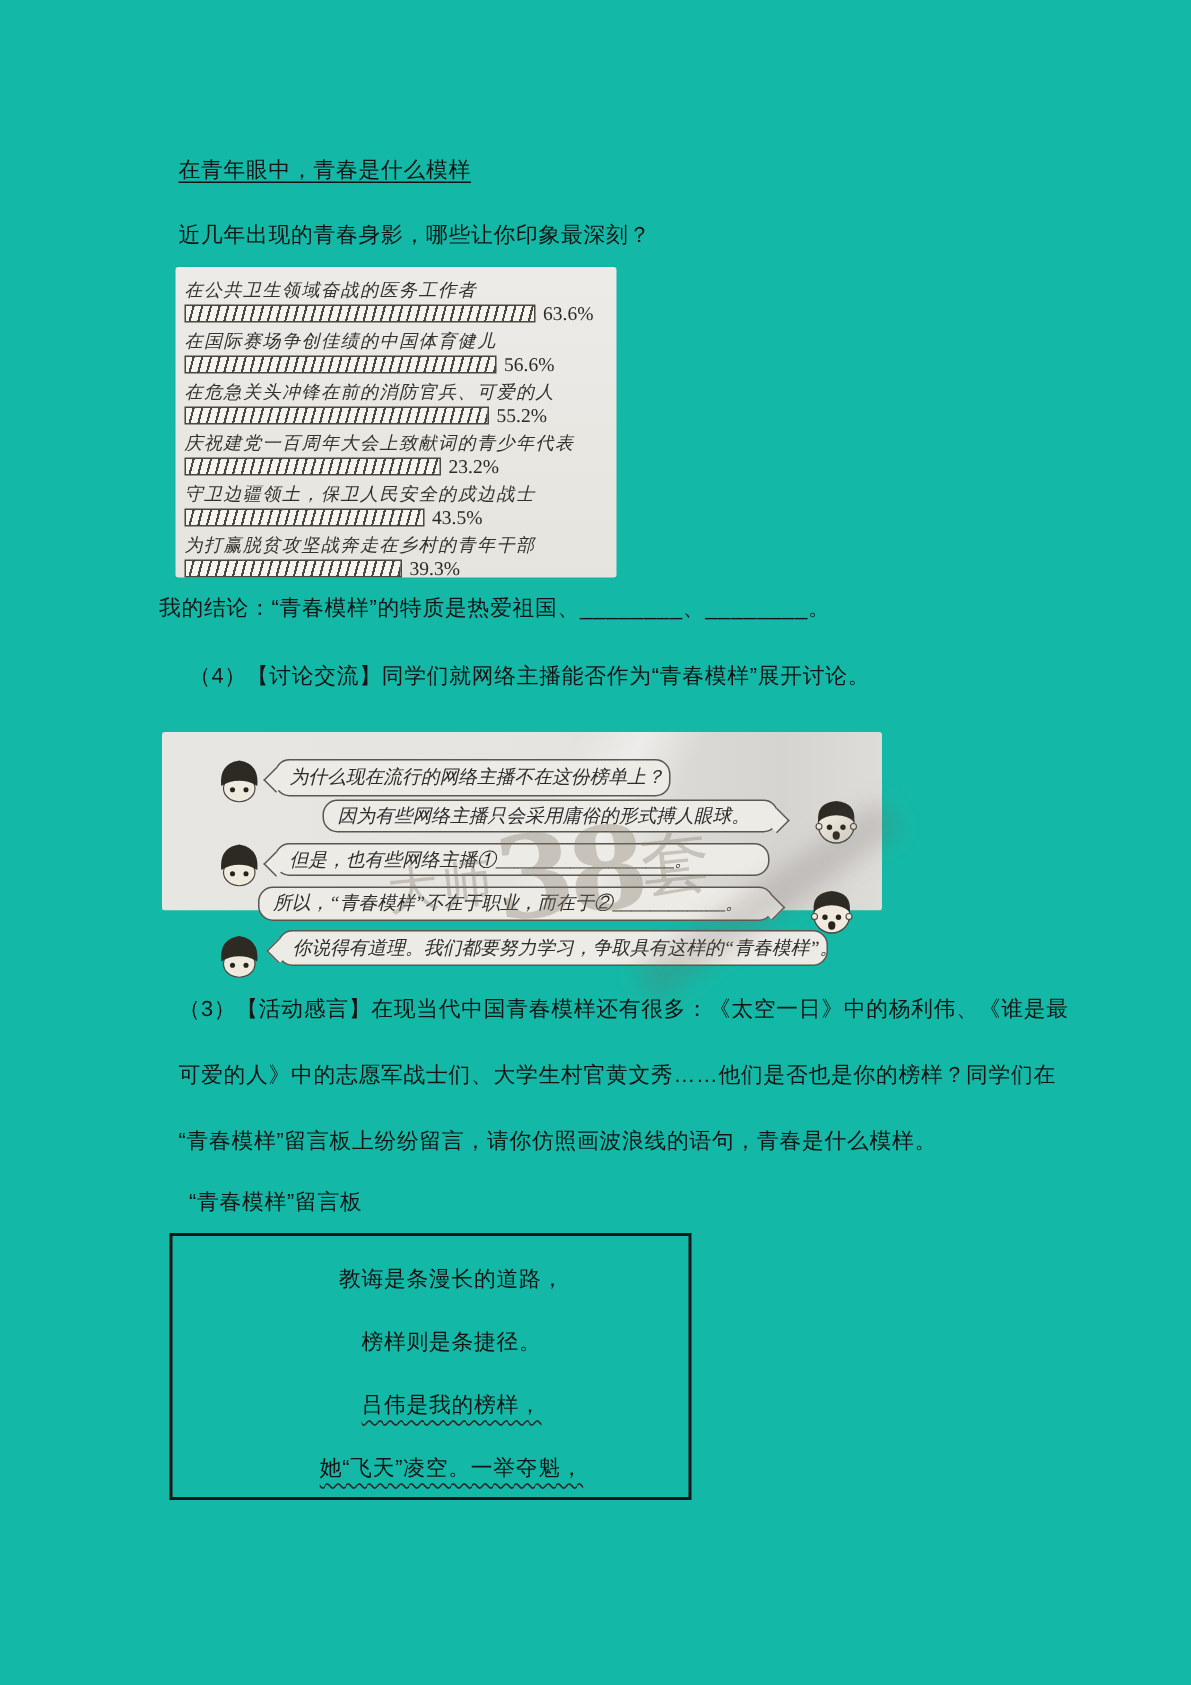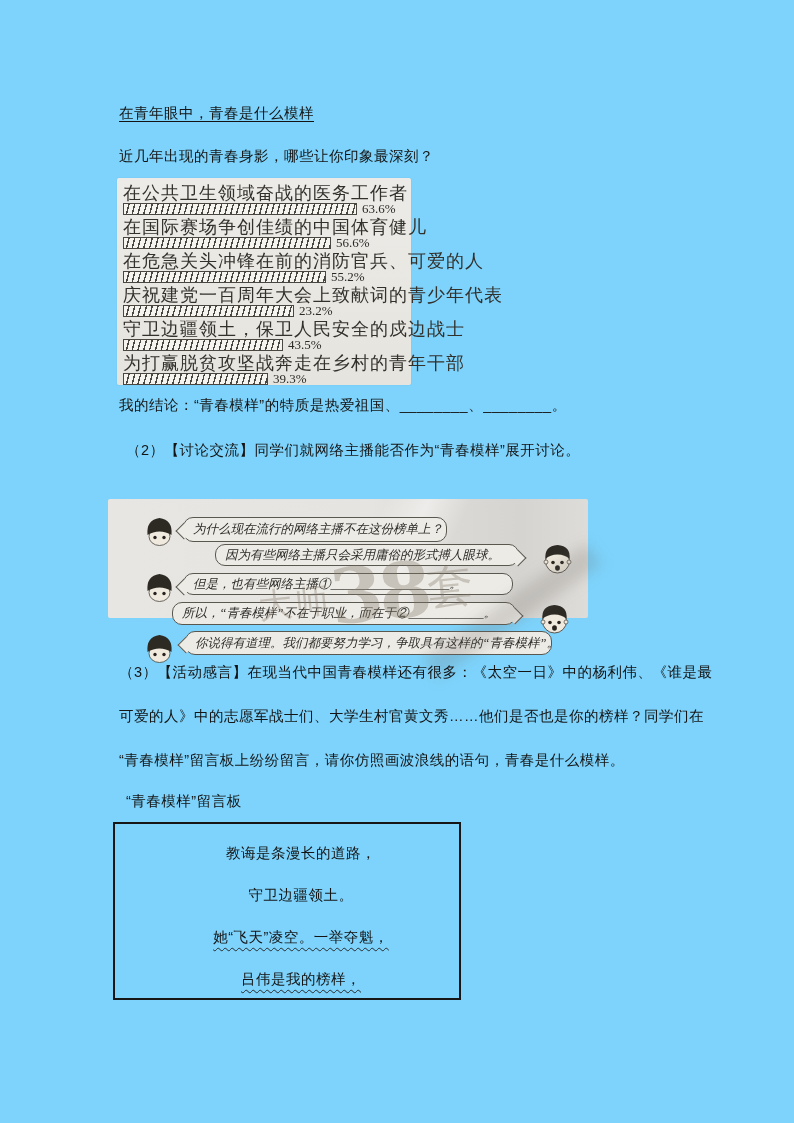--- a/index.html
+++ b/index.html
@@ -1,52 +1,52 @@
 <!DOCTYPE html>
 <html><head>
 <meta charset="utf-8">
 <style>
   html,body{margin:0;padding:0;background:#ffffff;}
   .page{
-    position:relative;width:794px;height:1123px;background:#7dd3fc;overflow:hidden;
+    position:relative;width:794px;height:1123px;background:#14b8a6;overflow:hidden;
     font-family:"Liberation Sans","DejaVu Sans",sans-serif;color:#141414;
     font-size:14.5px;
   }
   .abs{position:absolute;}
   .title{left:119px;top:104px;text-decoration:underline;text-underline-offset:3px;letter-spacing:.5px;}
   .question{left:119px;top:147px;letter-spacing:.5px;}
 
   
   .chart-photo{
     left:117px;top:178px;width:294px;height:207px;
     background:linear-gradient(180deg,#edebe7 0%,#e9e7e2 55%,#e6e4df 100%);
     border-radius:2px;box-shadow:0 0 0 1px rgba(0,0,0,0.02);
   }
   .c-rows{position:absolute;left:6px;top:7px;right:4px;}
   .c-row{margin-bottom:3px;}
   .c-label{
-    font-family:"Liberation Serif","DejaVu Serif",serif;
-    font-size:18px;letter-spacing:1px;color:#33312c;line-height:16px;white-space:nowrap;
+    font-family:"Liberation Serif","DejaVu Serif",serif;font-style:italic;
+    font-size:12px;letter-spacing:1px;color:#33312c;line-height:16px;white-space:nowrap;
   }
   .c-barline{display:flex;align-items:center;height:14px;margin-top:1px;}
   .c-bar{
     height:12px;border:1px solid #4a4741;box-sizing:border-box;
     background:repeating-linear-gradient(105deg,#f6f4ef 0px,#f6f4ef 4.2px,#4a4741 4.2px,#4a4741 5.6px);
   }
   .c-val{
     font-family:"Liberation Serif","DejaVu Serif",serif;font-size:13px;color:#2c2a26;
     margin-left:5px;white-space:nowrap;
   }
 
-  .conclusion{left:119px;top:396px;letter-spacing:.5px;}
+  .conclusion{left:106px;top:396px;letter-spacing:.5px;}
   .item2{left:126px;top:441px;letter-spacing:.5px;}
 
   
   .dialog-photo{
-    left:108px;top:499px;width:480px;height:119px;border-radius:2px;
+    left:108px;top:488px;width:480px;height:119px;border-radius:2px;
     background:
       linear-gradient(115deg,rgba(255,255,255,0) 52%,rgba(255,255,255,0.45) 60%,rgba(255,255,255,0) 68%),
       linear-gradient(to right,#e8e6e2 0%,#e6e4e0 55%,#dbd9d5 72%,#d6d4d0 86%,#dedcd8 100%);
   }
   .dialog-photo::after{ 
     content:"";position:absolute;right:-24px;bottom:-6px;width:200px;height:26px;
     background:rgba(110,106,98,0.22);transform:rotate(-35deg);filter:blur(7px);
   }
   .watermark{
     position:absolute;left:150px;top:58px;transform:rotate(-6deg);
@@ -141,21 +141,21 @@
           <div class="c-label">为打赢脱贫攻坚战奔走在乡村的青年干部</div>
           <div class="c-barline">
             <div class="c-bar" style="width: 145px;"></div>
             <span class="c-val">39.3%</span>
           </div>
         </div>
       </div>
   </div>
 
   <div class="abs conclusion">我的结论：“青春模样”的特质是热爱祖国、________、________。</div>
-  <div class="abs item2">（2）【讨论交流】同学们就网络主播能否作为“青春模样”展开讨论。</div>
+  <div class="abs item2">（4）【讨论交流】同学们就网络主播能否作为“青春模样”展开讨论。</div>
 
   <div class="abs dialog-photo">
 
     <span class="avatar g1">
       <svg viewBox="0 0 31 33" width="31" height="33">
         <ellipse cx="15.5" cy="22.5" rx="10.5" ry="9" fill="#f0e9dd" stroke="#4a463f" stroke-width="0.8"></ellipse>
         <path d="M3.5,21 Q2,6 15.5,4 Q29,6 27.5,21 Q22,17.5 15.5,17.5 Q9,17.5 3.5,21 Z" fill="#2d2a24"></path>
         <circle cx="11" cy="23.5" r="1.7" fill="#26231e"></circle>
         <circle cx="20" cy="23.5" r="1.7" fill="#26231e"></circle>
       </svg>
@@ -213,18 +213,18 @@
   </div>
 
   <div class="abs p3l1">（3）【活动感言】在现当代中国青春模样还有很多：《太空一日》中的杨利伟、《谁是最</div>
   <div class="abs p3l2">可爱的人》中的志愿军战士们、大学生村官黄文秀……他们是否也是你的榜样？同学们在</div>
   <div class="abs p3l3">“青春模样”留言板上纷纷留言，请你仿照画波浪线的语句，青春是什么模样。</div>
 
   <div class="abs board-label">“青春模样”留言板</div>
 
   <div class="abs poem-box">
     <div class="poem-line">教诲是条漫长的道路，</div>
-    <div class="poem-line">守卫边疆领土。</div>
+    <div class="poem-line">榜样则是条捷径。</div>
+    <div class="poem-line wavy">吕伟是我的榜样，</div>
     <div class="poem-line wavy">她“飞天”凌空。一举夺魁，</div>
-    <div class="poem-line wavy">吕伟是我的榜样，</div>
   </div>
 
 </div>
 
 </body></html>

